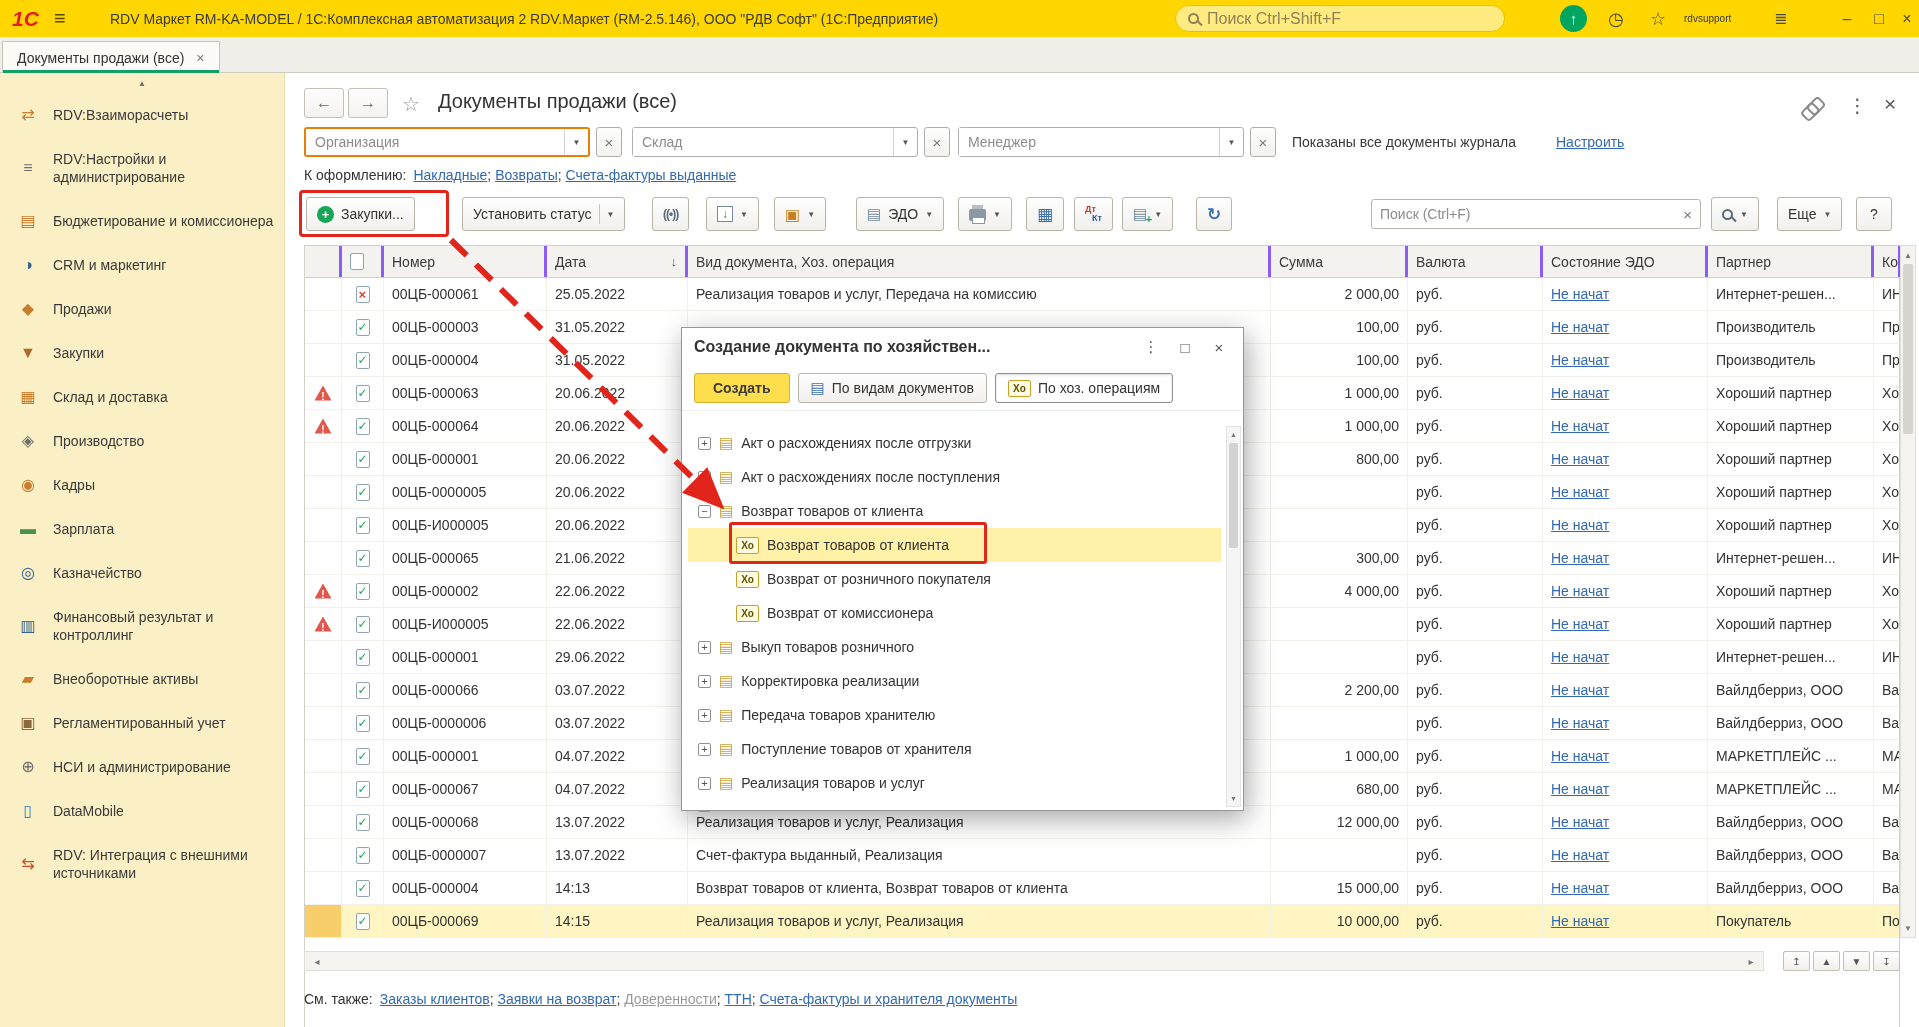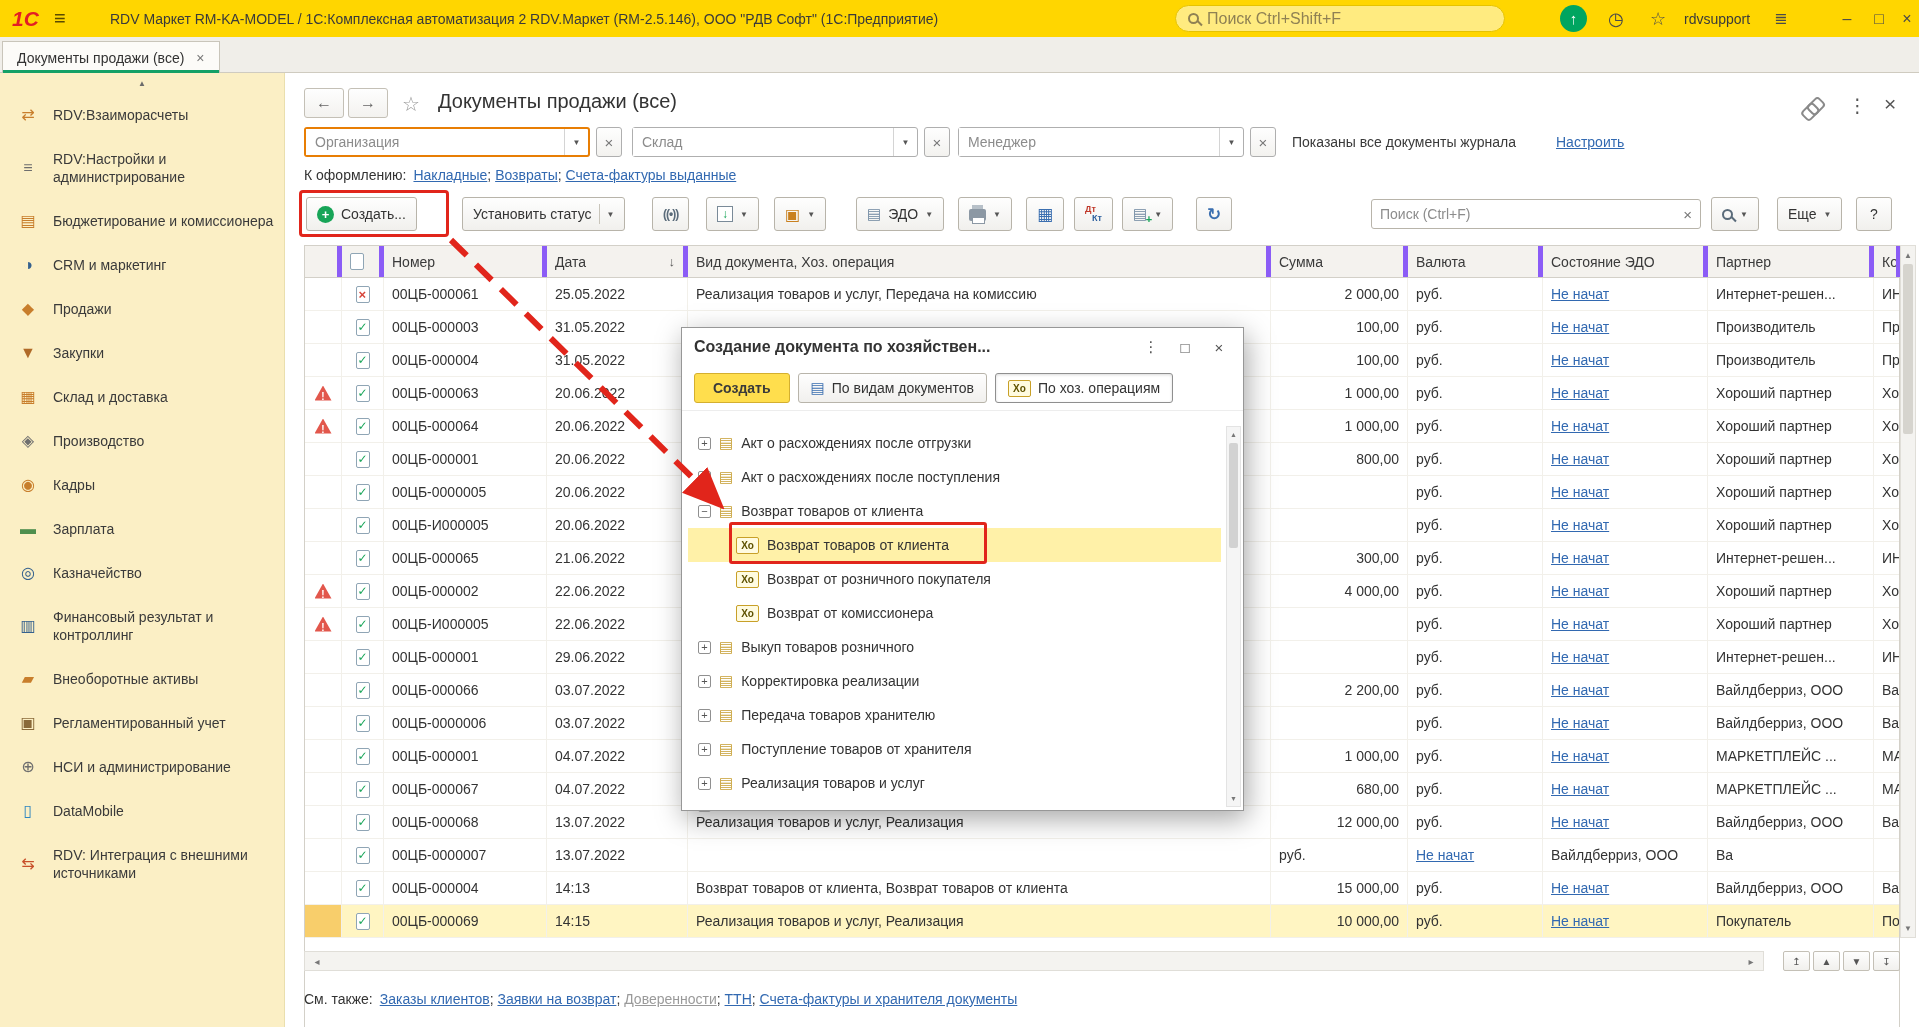--- a/index.html
+++ b/index.html
@@ -20,21 +20,21 @@
   border:1px solid #E6C300;border-radius:14px;display:flex;align-items:center;gap:8px;padding:0 12px}
 #top-search input{flex:1;border:none;background:transparent;outline:none;font-size:16px;color:#6B6145}
 #top-search input::placeholder{color:#8F8153}
 .lens{width:11px;height:11px;border:2px solid #8F8153;border-radius:50%;position:relative;display:inline-block;flex:none}
 .lens:after{content:"";position:absolute;width:7px;height:2px;background:#8F8153;transform:rotate(45deg);right:-6px;bottom:-2px}
 .lens.dark{border-color:#5A6B7A}.lens.dark:after{background:#5A6B7A}
 #support-circle{position:absolute;left:1560px;top:5px;width:27px;height:27px;border-radius:50%;background:#00A560;
   color:#FFF;font-weight:bold;font-size:15px;display:flex;align-items:center;justify-content:center;cursor:pointer}
 #history{left:1608px;font-size:18px;color:#4A4A4A;cursor:pointer}
 #top-star{left:1650px;font-size:18px;color:#4A4A4A;cursor:pointer}
-#top-user{left:1684px;font-size:14px;color:#3A3A3A;cursor:pointer}
+#top-user{left:1684px;font-size:10px;color:#3A3A3A;cursor:pointer}
 #conn{left:1774px;font-size:16px;color:#4A4A4A;cursor:pointer}
 .winbtn{position:absolute;top:0;width:30px;height:37px;display:flex;align-items:center;justify-content:center;
   font-size:16px;color:#4A4A4A;cursor:pointer}
 #win-min{left:1832px}#win-max{left:1864px}#win-close{left:1896px;width:22px}
 
 
 #tabbar{position:absolute;top:37px;left:0;right:0;height:36px;background:#F0EEE9;border-bottom:1px solid #CFCBC0}
 #tab1{position:absolute;left:2px;top:4px;height:32px;background:#FCFBF8;border:1px solid #C9C5BA;border-bottom:none;
   display:flex;align-items:center;gap:12px;padding:0 14px;font-size:14px;color:#333;cursor:pointer}
 #tab1:after{content:"";position:absolute;left:0;right:0;bottom:0;height:3px;background:#13A066}
@@ -117,21 +117,21 @@
 
 .anno{position:absolute;border:3px solid #E1251B;border-radius:4px;z-index:70;pointer-events:none}
 #anno-box1{left:299px;top:190px;width:150px;height:47px}
 #anno-box2{left:729px;top:522px;width:258px;height:42px;border-radius:3px}
 #anno-arrow{position:absolute;left:0;top:0;z-index:70;pointer-events:none}
 
 
 :root{--cols:37px 42px 163px 141px 583px 137px 135px 165px 166px 27px}
 #thead{position:absolute;left:304px;top:245px;width:1596px;height:33px;display:grid;grid-template-columns:var(--cols);
   background:#F4F2EE;border:1px solid #D3D0C8}
-.hc{display:flex;align-items:center;padding:0 8px;border-right:5px solid #8b5cf6;font-size:14px;color:#3A3A3A;
+.hc{display:flex;align-items:center;padding:0 8px;border-right:3px solid #8b5cf6;font-size:14px;color:#3A3A3A;
   overflow:hidden;white-space:nowrap;cursor:pointer}
 .hc .sort{margin-left:auto;color:#555;font-size:13px}
 #tbody{position:absolute;left:304px;top:278px;width:1596px;height:815px;border:1px solid #D3D0C8;border-top:none;
   background:#FFF;overflow:hidden}
 .trow{display:grid;grid-template-columns:var(--cols);height:33px;border-bottom:1px solid #F2F0EA;cursor:pointer}
 .trow.sel{background:#FFF5C2}
 .trow.sel .c-warn{background:#F8CE6B}
 .tc{display:flex;align-items:center;padding:0 8px;overflow:hidden;white-space:nowrap;border-right:1px solid #F2F0EA;font-size:14px;color:#333}
 .c-sum{justify-content:flex-end}
 .c-warn{justify-content:center;padding:0}
@@ -327,21 +327,21 @@
         <a class="lnk">Накладные</a>
         <span class="sep-txt">;&nbsp;</span>
         <a class="lnk">Возвраты</a>
         <span class="sep-txt">;&nbsp;</span>
         <a class="lnk">Счета-фактуры выданные</a>
       </span>
   </div>
 
   <div class="btn" id="btn-create">
     <span class="plus-circle">+</span>
-    <span>Создать...</span>
+    <span>Закупки...</span>
   </div>
   <div class="btn" id="btn-status">
     <span>Установить статус</span>
     <span class="vsep"></span>
     <span class="caret">▼</span>
   </div>
   <div class="btn" id="btn-signal">
     <span class="sig">((•))</span>
   </div>
   <div class="btn" id="btn-dl">
@@ -691,20 +691,21 @@
         <div class="tc c-par">Вайлдберриз, ООО</div>
         <div class="tc c-ko">Ва</div>
       </div>
       <div class="trow">
         <div class="tc c-warn"></div>
         <div class="tc c-ico">
           <span class="doc posted"></span>
         </div>
         <div class="tc c-num">00ЦБ-0000007</div>
         <div class="tc c-date">13.07.2022</div>
+        <div class="tc c-kind">Счет-фактура выданный, Реализация</div>
         <div class="tc c-sum"></div>
         <div class="tc c-cur">руб.</div>
         <div class="tc c-edo">
           <a class="lnk">Не начат</a>
         </div>
         <div class="tc c-par">Вайлдберриз, ООО</div>
         <div class="tc c-ko">Ва</div>
       </div>
       <div class="trow">
         <div class="tc c-warn"></div>

